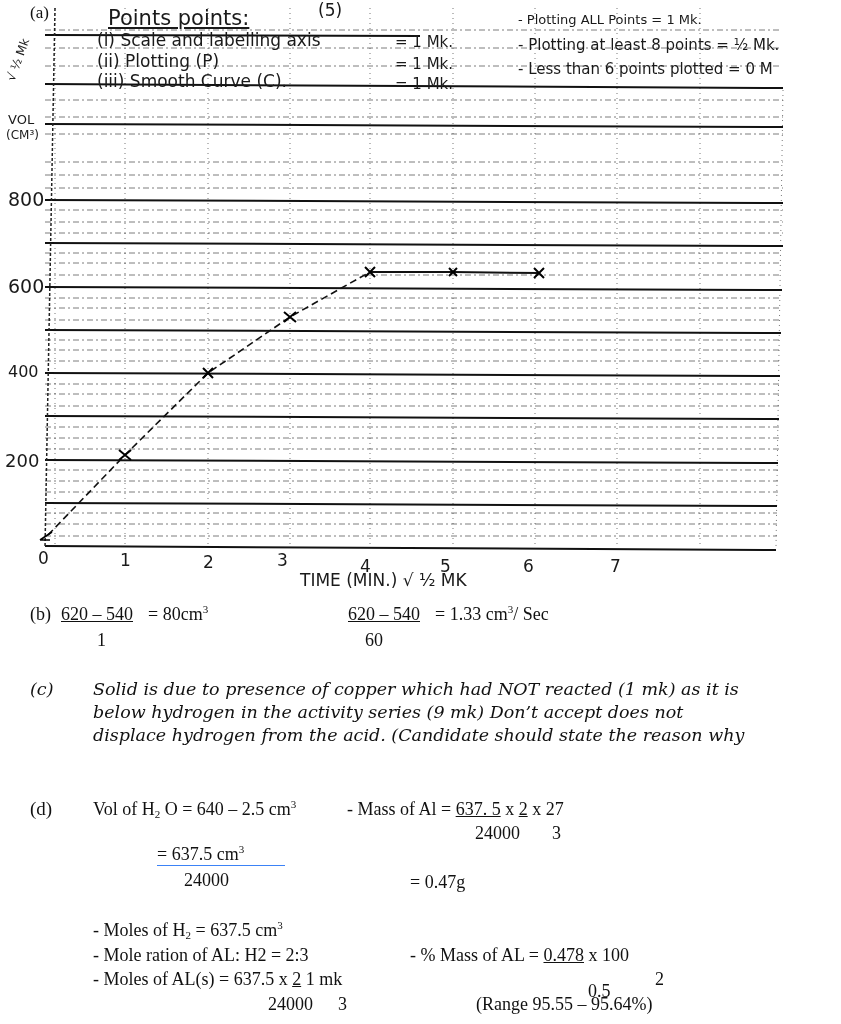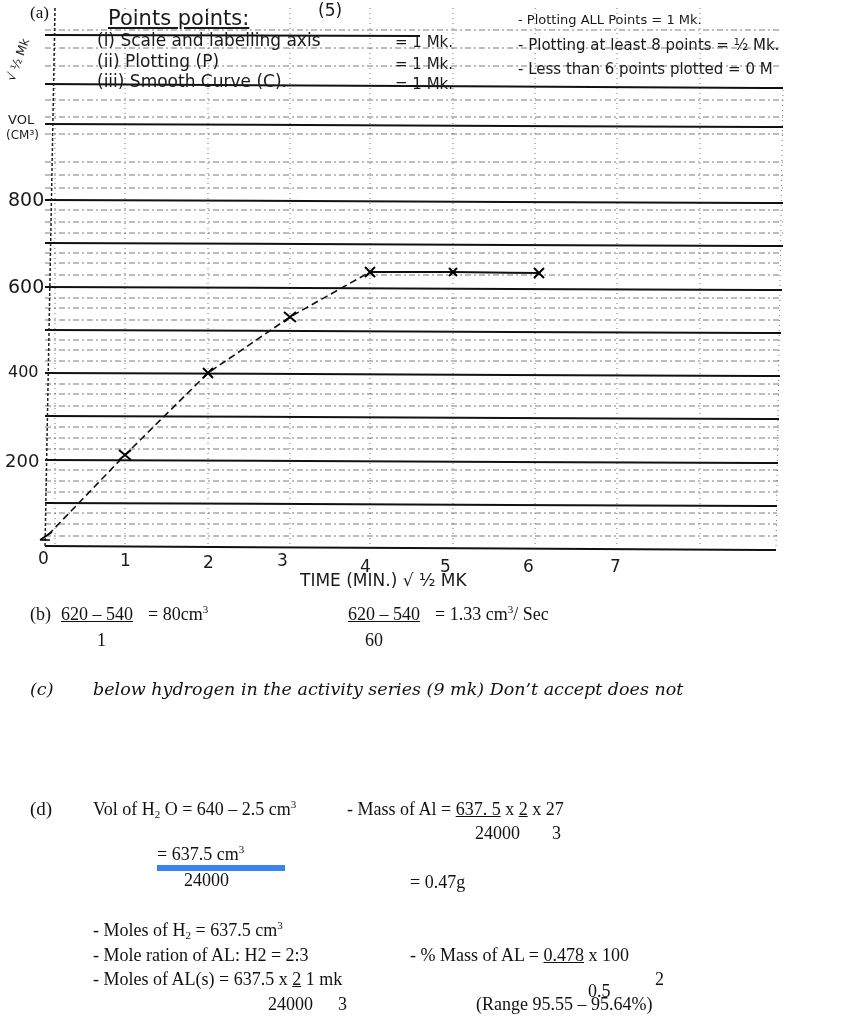--- a/index.html
+++ b/index.html
@@ -6,21 +6,21 @@
   body { width: 841px; height: 1024px; position: relative; overflow: hidden;
          font-family: "Liberation Serif", "DejaVu Serif", serif; color: #111; }
   .abs { position: absolute; white-space: nowrap; }
   .hand { font-family: "DejaVu Sans", "Liberation Sans", sans-serif; color: #1a1a1a; }
   .chart-svg { position: absolute; left: 0; top: 0; }
   .serif { font-family: "Liberation Serif", "DejaVu Serif", serif; font-size: 18px; }
   .ital { font-family: "DejaVu Serif", "Liberation Serif", serif; font-style: italic; font-size: 17.5px; line-height: 23px; }
   .ul { text-decoration: underline; }
   sup { font-size: 11px; vertical-align: 7px; line-height: 0; }
   sub { font-size: 11px; vertical-align: -3px; line-height: 0; }
-  .frac-line { border-bottom: 6px solid #3b82f6; }
+  .frac-line { border-bottom: 1px solid #3b82f6; }
 </style>
 </head>
 <body>
 
 <div>
   <span class="abs serif" style="left:30px;top:3px;font-size:17px;">(a)</span>
 
   <svg class="chart-svg" width="841" height="600">
 
     <g stroke="#555" stroke-width="1" stroke-dasharray="1 4" opacity="0.8">
@@ -150,21 +150,23 @@
   <span class="abs serif" style="left:97px;top:630px;">1</span>
 
   <span class="abs serif ul" style="left:348px;top:604px;">620 – 540</span>
   <span class="abs serif" style="left:435px;top:604px;"><span>= 1.33 cm</span><sup>3</sup><span>/ Sec</span></span>
   <span class="abs serif" style="left:365px;top:630px;">60</span>
 </div>
 
 <div>
   <span class="abs ital" style="left:30px;top:678px;">(c)</span>
   <div class="abs ital" style="left:93px;top:678px;">
+    <div>Solid is due to presence of copper which had NOT reacted (1 mk) as it is</div>
     <div>below hydrogen in the activity series (9 mk) Don’t accept does not</div>
+    <div>displace hydrogen from the acid. (Candidate should state the reason why</div>
   </div>
 </div>
 
 <div>
   <span class="abs serif" style="left:30px;top:798px;font-size:19px;">(d)</span>
 
   <span class="abs serif" style="left:93px;top:799px;"><span>Vol of H</span><sub>2</sub><span> O = 640 – 2.5 cm</span><sup>3</sup></span>
 
   <span class="abs serif" style="left:347px;top:799px;"><span>- Mass of Al = </span><span class="ul">637. 5</span><span> x </span><span class="ul">2</span><span> x 27</span></span>
   <span class="abs serif" style="left:475px;top:823px;">24000</span>

